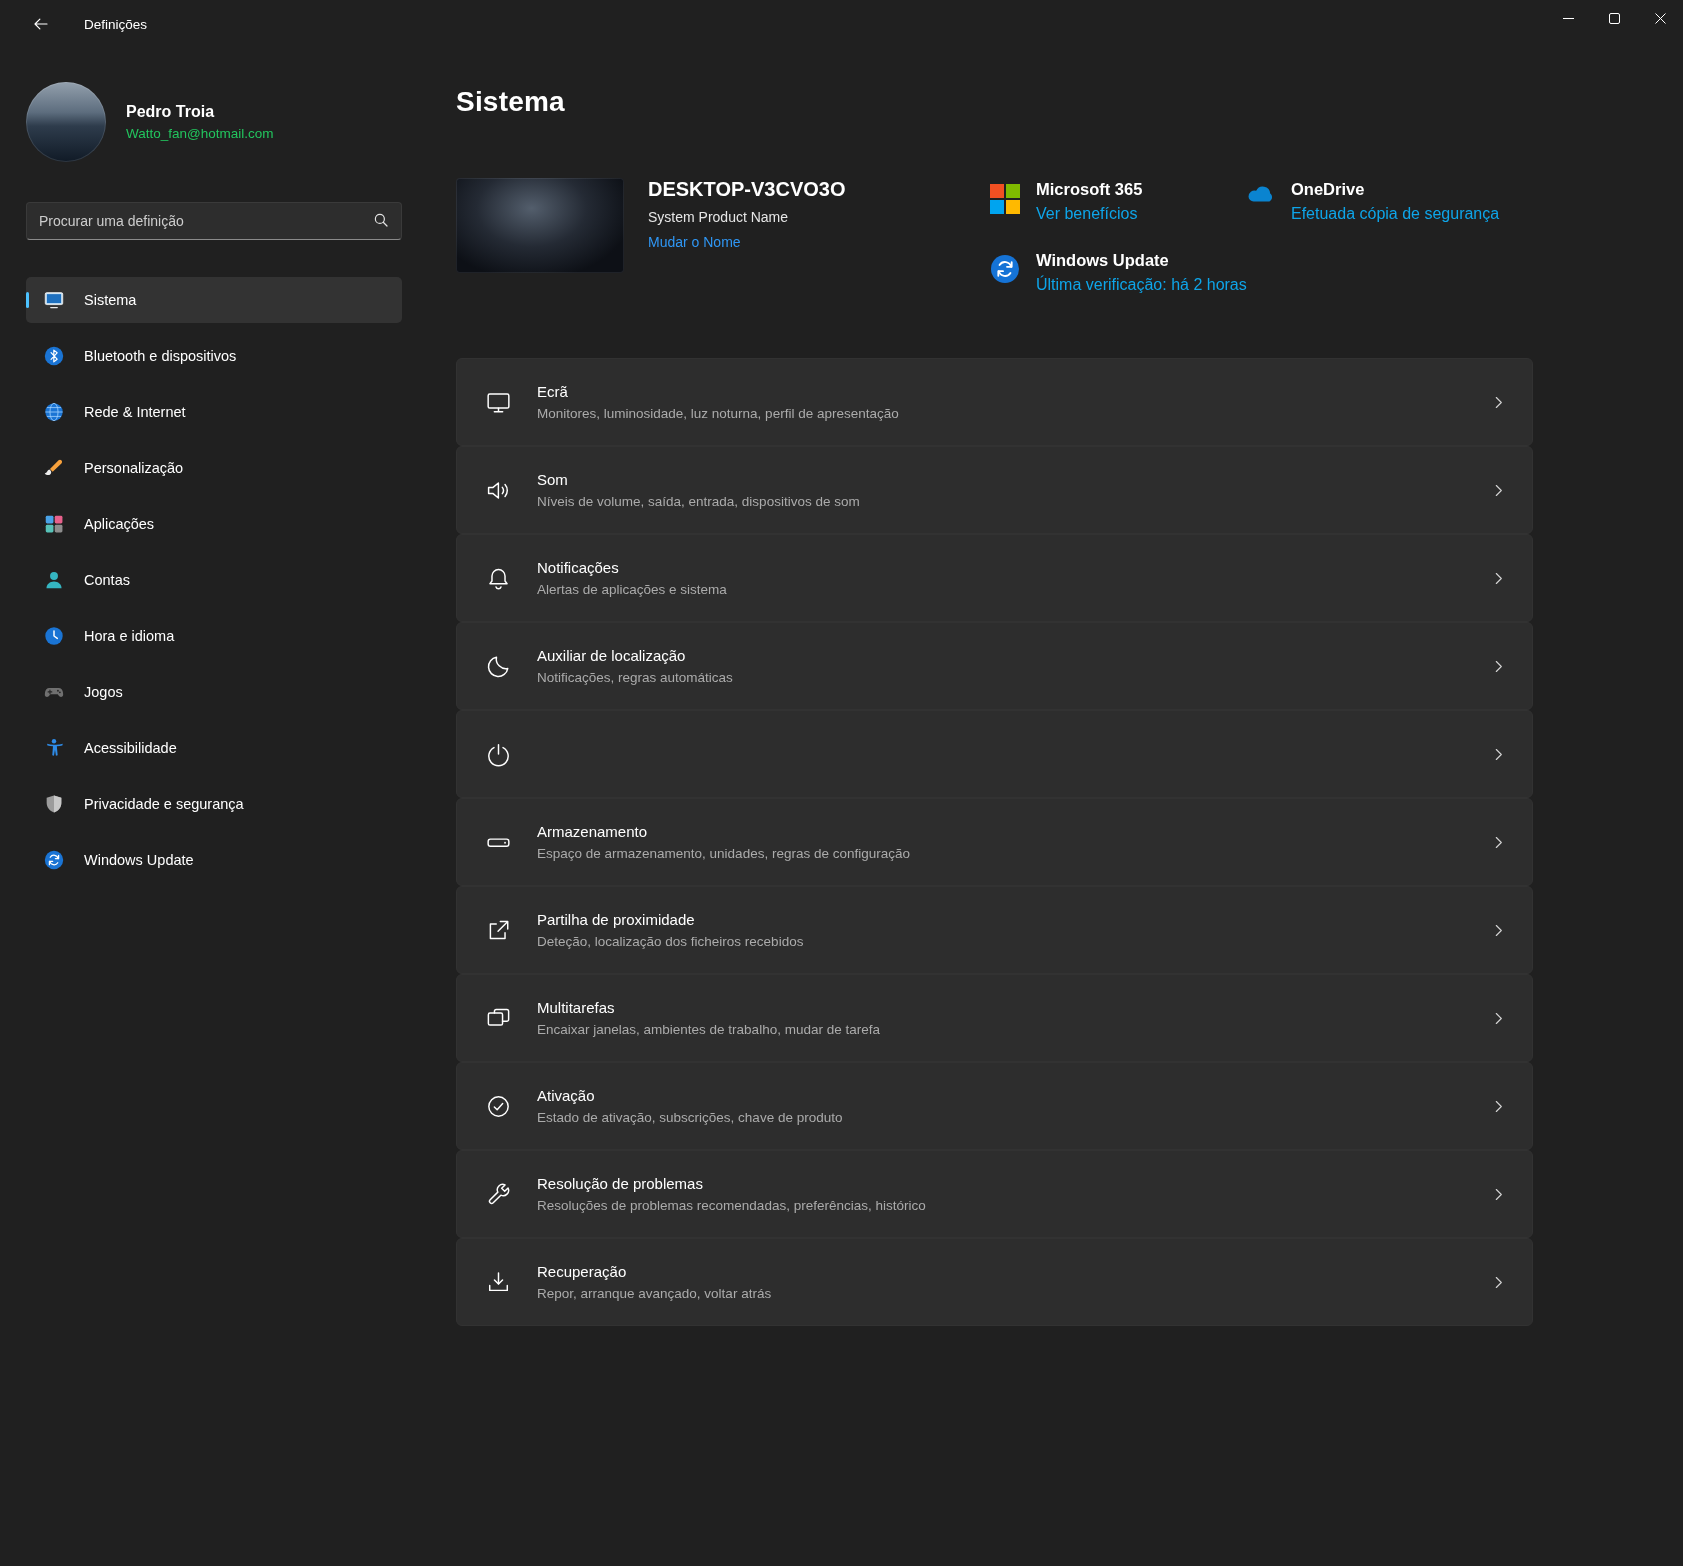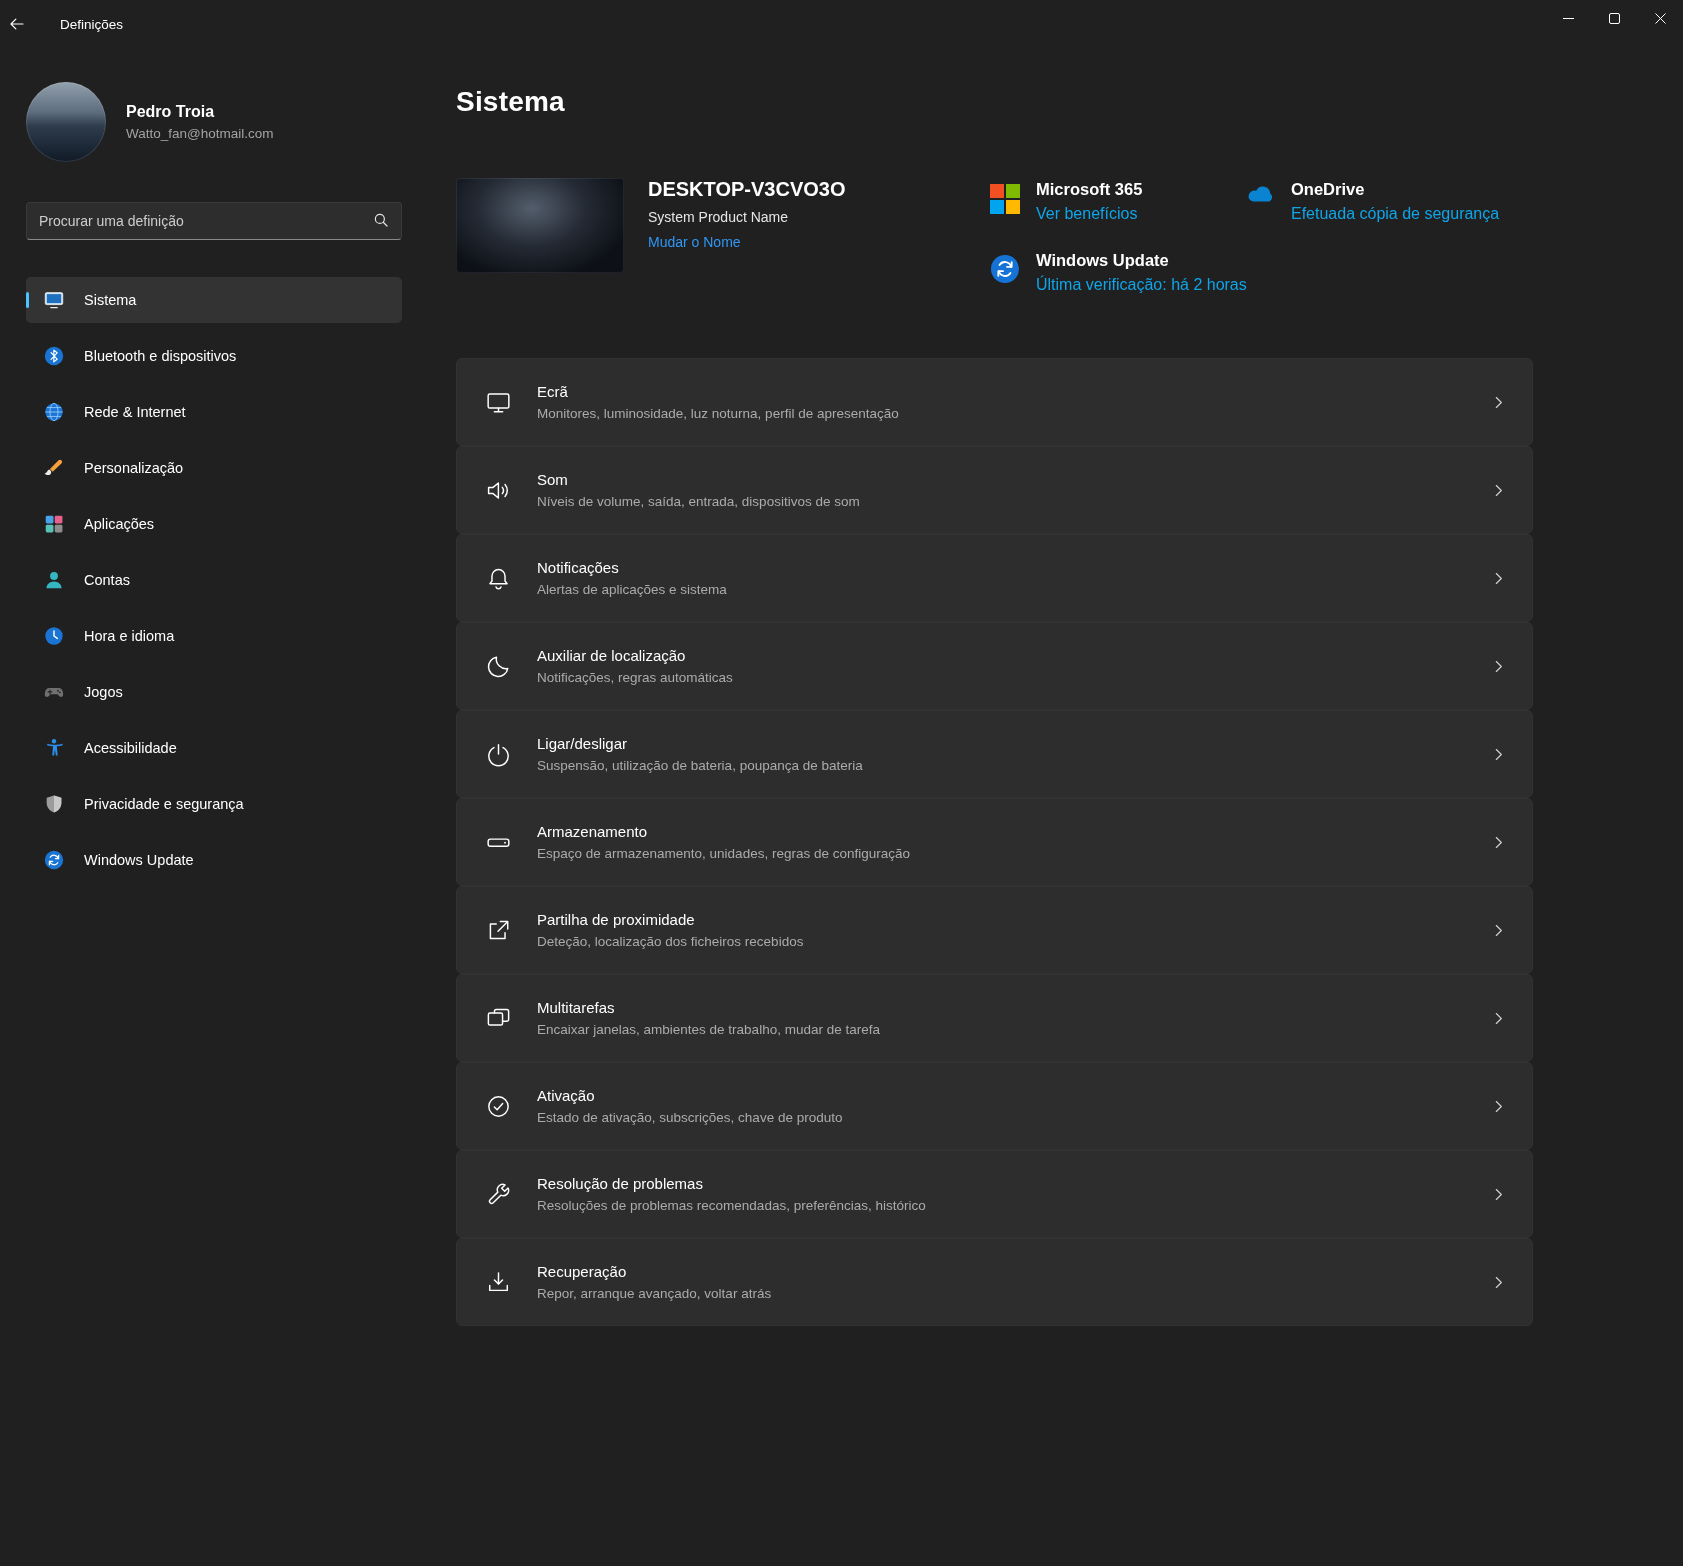--- a/index.html
+++ b/index.html
@@ -5,37 +5,37 @@
 <style>
   * { margin:0; padding:0; box-sizing:border-box; }
   html,body { width:1683px; height:1566px; overflow:hidden; }
   body {
     background:#202020;
     color:#ffffff;
     font-family:"Liberation Sans", sans-serif;
     font-size:14px;
   }
   
-  .titlebar { height:48px; display:flex; align-items:center; }
+  .titlebar { height:48px; display:flex; align-items:center; padding-left:24px; }
   .back-btn { width:34px; height:30px; display:flex; align-items:center; justify-content:center; border-radius:4px; cursor:pointer; }
   .tb-title { margin-left:26px; font-size:13.5px; color:#ffffff; }
   .tb-controls { margin-left:auto; display:flex; align-self:flex-start; }
   .tb-ctl { width:46px; height:36px; display:flex; align-items:center; justify-content:center; cursor:pointer; }
   
   .content { display:flex; height:1518px; }
   
   .sidebar { width:430px; flex-shrink:0; padding:0 28px 0 26px; }
   .user { display:flex; align-items:center; gap:20px; margin-top:34px; }
   .avatar {
     width:80px; height:80px; border-radius:50%;
     background:linear-gradient(180deg,#93a0ad 0%,#5d6d7e 38%,#2e3c4c 55%,#101a26 100%);
     box-shadow:inset 0 0 0 1px rgba(255,255,255,.12);
   }
   .user-name { font-size:16px; font-weight:700; }
-  .user-email { font-size:13.5px; color:#a3a3a3; margin-top:5px; }
+  .user-email { font-size:13.5px; color:#22c55e; margin-top:5px; }
   .searchbox { position:relative; margin-top:40px; }
   .searchbox input {
     width:100%; height:38px; background:#2d2d2d; border:1px solid #3a3a3a;
     border-bottom:1px solid #8a8a8a; border-radius:4px; color:#ffffff;
     font-family:"Liberation Sans", sans-serif; font-size:14px; padding:0 40px 0 12px; outline:none;
   }
   .searchbox input::placeholder { color:#cdcdcd; }
   .search-ic { position:absolute; right:12px; top:9px; }
   .nav { margin-top:37px; }
   .nav-item {
@@ -385,24 +385,20 @@
           </span>
       </div>
 
       <div class="card">
         <span class="card-icon">
           <svg width="27" height="27" viewBox="0 0 24 24" fill="none" stroke="#ffffff" stroke-width="1.3" stroke-linecap="round" stroke-linejoin="round">
               <path d="M12 3.4v8.2"></path>
               <path d="M8 5.8a8.6 8.6 0 108 0"></path>
             </svg>
         </span>
-        <span class="card-text">
-          <span class="card-title">Ligar/desligar</span>
-          <span class="card-sub">Suspensão, utilização de bateria, poupança de bateria</span>
-        </span>
         <span class="chev">
             <svg width="15" height="15" viewBox="0 0 24 24" fill="none" stroke="#d4d4d4" stroke-width="1.8" stroke-linecap="round" stroke-linejoin="round">
               <path d="M8.5 4l8 8-8 8"></path>
             </svg>
           </span>
       </div>
 
       <div class="card">
         <span class="card-icon">
           <svg width="27" height="27" viewBox="0 0 24 24" fill="none" stroke="#ffffff" stroke-width="1.3" stroke-linecap="round" stroke-linejoin="round">

